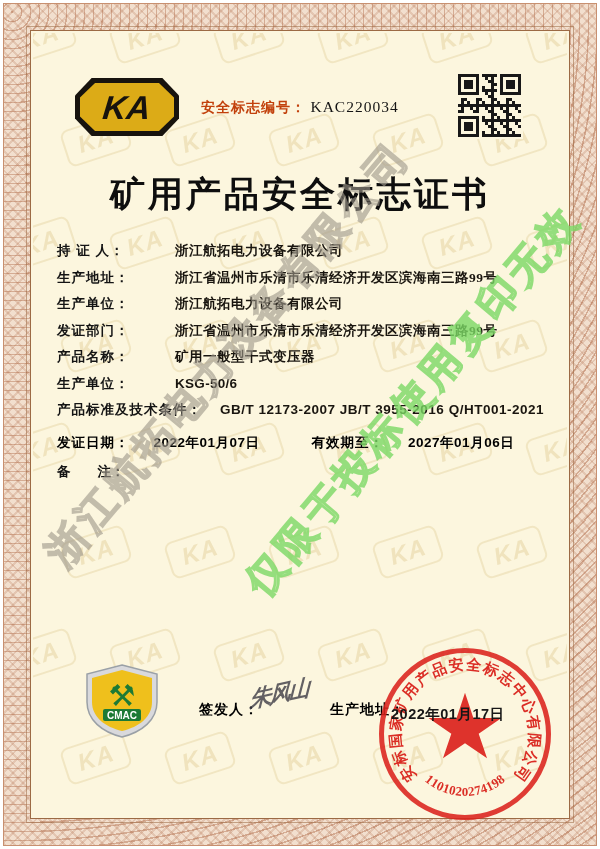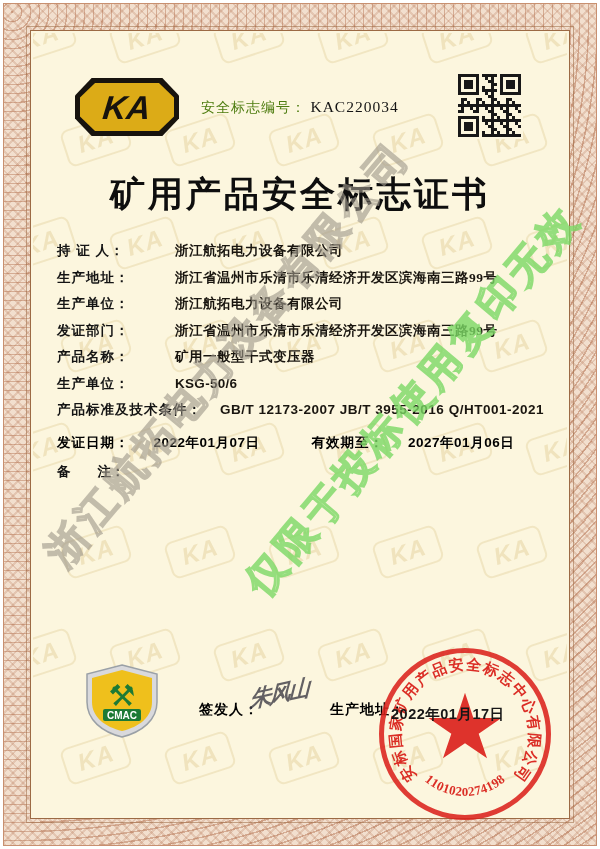--- a/index.html
+++ b/index.html
@@ -24,21 +24,21 @@
   .ka{position:absolute;left:42px;top:45px;width:104px;height:58px;}
   .ka .shape{position:absolute;inset:0;background:#17130e;
     clip-path:polygon(16% 0,84% 0,100% 30%,100% 70%,84% 100%,16% 100%,0 70%,0 30%);}
   .ka .shape-in{position:absolute;inset:5px;background:#dcab17;
     clip-path:polygon(16% 0,84% 0,100% 30%,100% 70%,84% 100%,16% 100%,0 70%,0 30%);
     display:flex;align-items:center;justify-content:center;}
   .ka .letters{font:italic 900 33px "Liberation Sans",sans-serif;color:#17130e;
     transform:skewX(-6deg);letter-spacing:0px;line-height:1;}
   
   .certno{position:absolute;left:168px;top:65px;white-space:nowrap;}
-  .certno .lbl{font-weight:normal;font-size:14px;color:#4d7c0f;letter-spacing:1px;}
+  .certno .lbl{font-weight:bold;font-size:14px;color:#c2410c;letter-spacing:1px;}
   .certno .val{font-family:"Liberation Serif",serif;font-size:15.5px;color:#141414;letter-spacing:1px;}
   
   .qr{position:absolute;right:44px;top:39px;display:grid;grid-template-columns:repeat(21,3px);
       grid-auto-rows:3px;background:#fcf6de;padding:2px;}
   .qd{background:#181818;}
   
   .title{position:absolute;top:138px;left:0;width:100%;text-align:center;
     font-family:"Liberation Serif",serif;font-weight:900;font-size:35px;color:#0e0e0e;
     letter-spacing:3px;}
   

